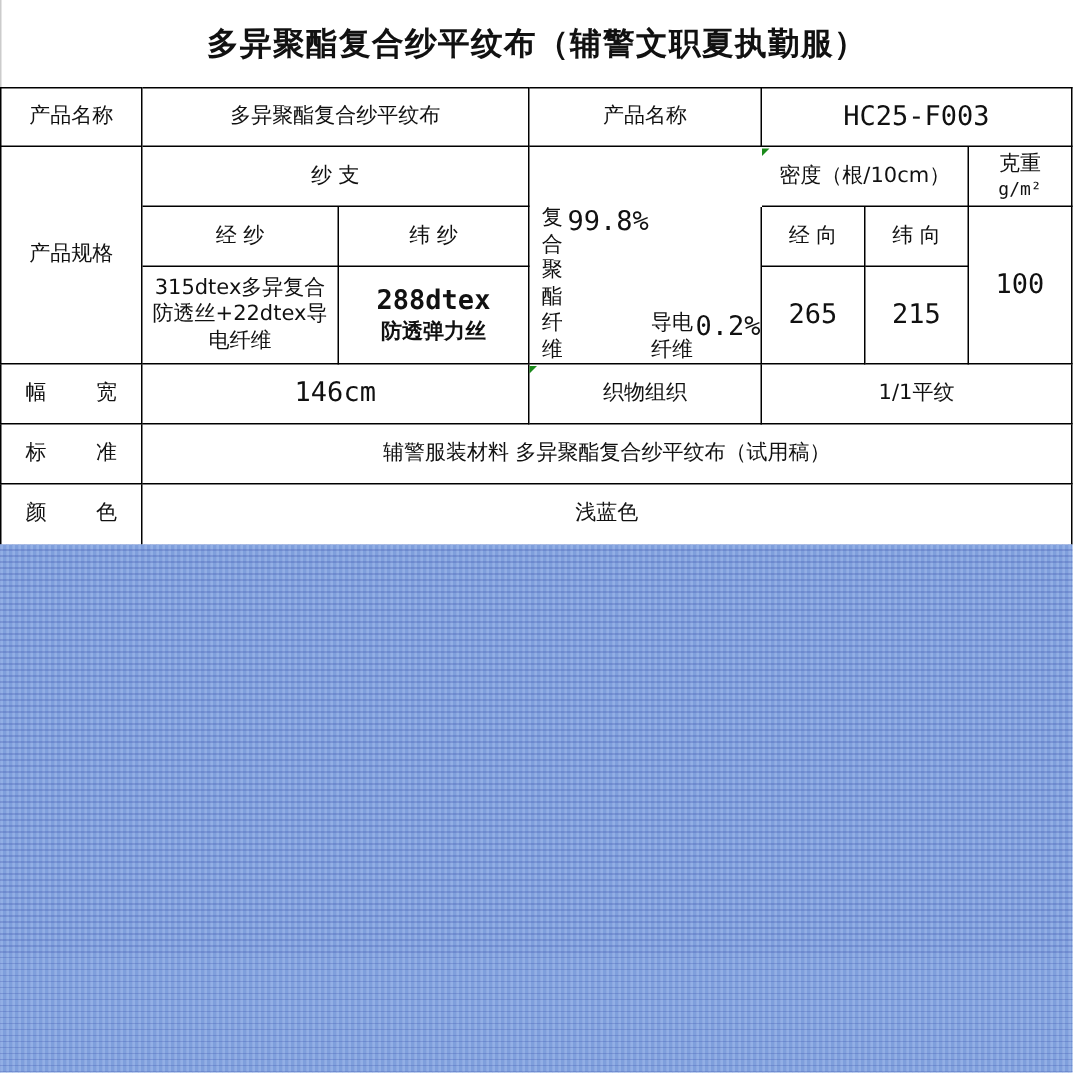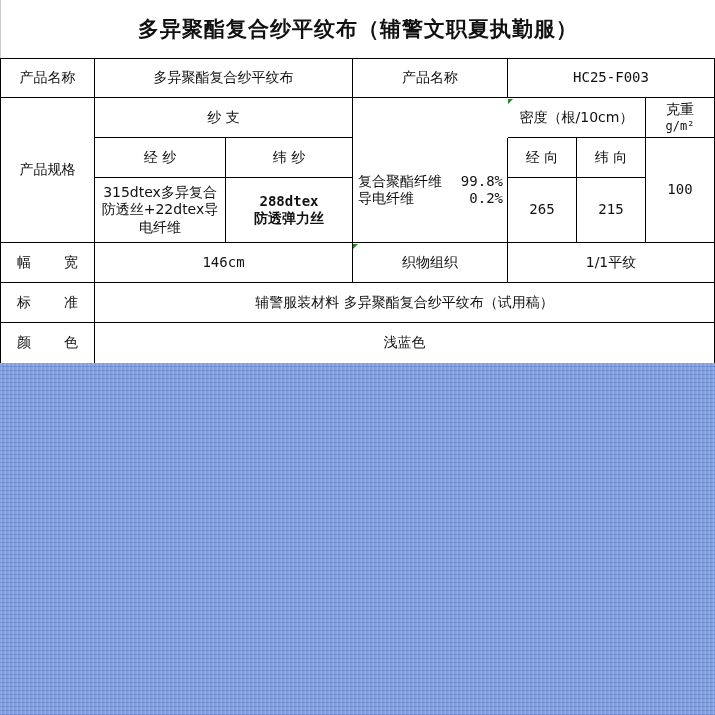--- a/index.html
+++ b/index.html
@@ -24,24 +24,24 @@
   .cell {
     position: absolute; box-sizing: border-box;
     display: flex; align-items: center; justify-content: center;
     text-align: center;
     font-size: 14px; line-height: 1.25;
     border-right: 1px solid #000; border-bottom: 1px solid #000;
   }
   .bt { border-top: 1px solid #000; }
   .bl { border-left: 1px solid #000; }
   .spread { justify-content: space-between; padding: 0 16px; }
-  .mono { font-family: "DejaVu Sans Mono", "Liberation Mono", monospace; font-size: 14px; }
+  .mono { font-family: "DejaVu Sans Mono", "Liberation Mono", monospace; font-size: 18px; }
   .small { font-size: 12px; }
   .fiber {
-    flex-direction: column; align-items: flex-start; padding-left: 5px;
+    flex-direction: row; align-items: flex-end; padding-left: 5px;
   }
   .fiber-row { display: flex; width: 145px; justify-content: space-between; }
   .tri {
     position: absolute; width: 0; height: 0;
     border-top: 5px solid #1a8a1a; border-right: 5px solid transparent;
   }
   .weight-head { flex-direction: column; }
   .fabric {
     position: absolute; left: 0; top: 363px; width: 715px; height: 352px;
     background-color: #7f9fdc;

